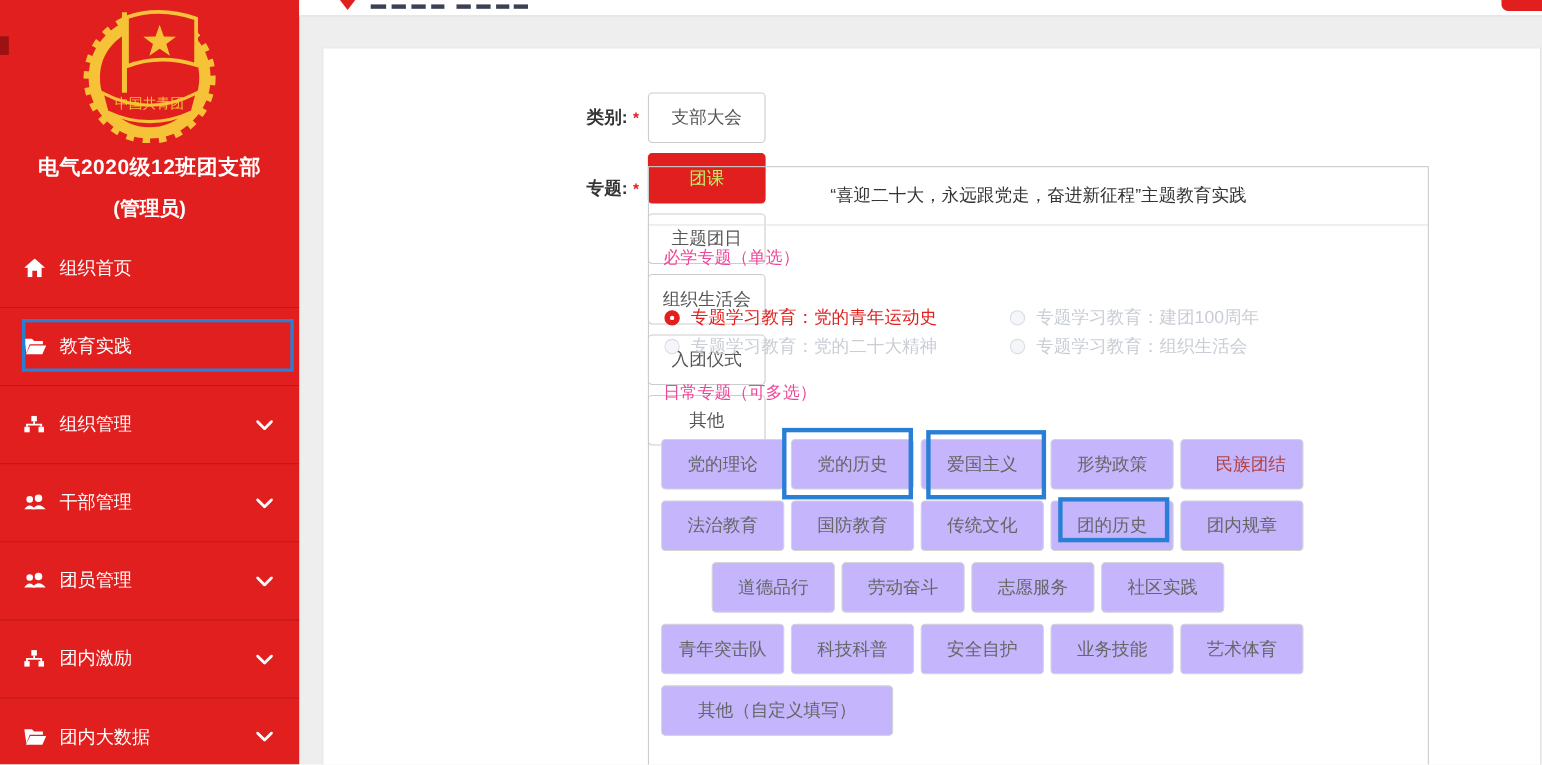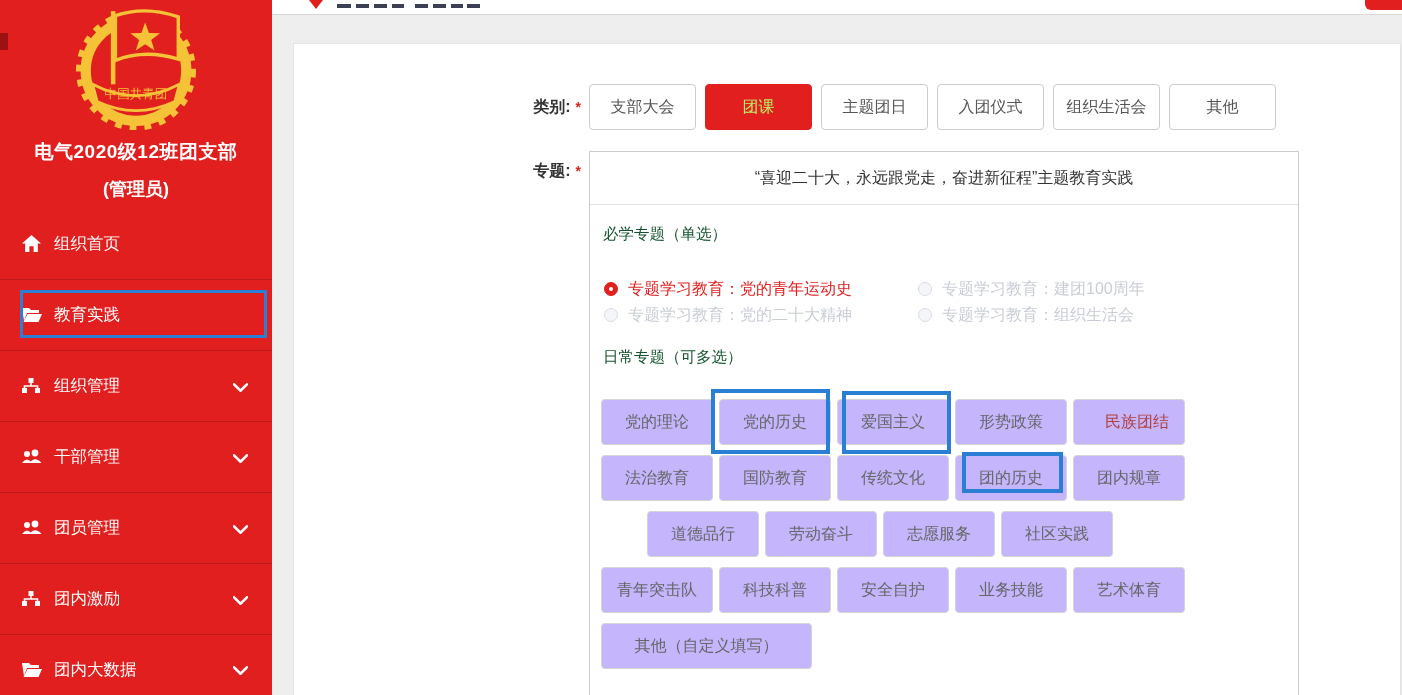--- a/index.html
+++ b/index.html
@@ -26,28 +26,28 @@
   .topbar{position:absolute;left:272px;top:0;width:1130px;height:14px;background:#fff;border-bottom:1px solid #d8d8d8;box-sizing:content-box;}
   .pin{position:absolute;left:37px;top:0;width:0;height:0;border-left:7px solid transparent;border-right:7px solid transparent;border-top:9px solid #e21f1f;}
   .frag{position:absolute;top:4px;height:4px;background:#3c4055;}
   .topbar-btn{position:absolute;right:0;top:0;width:37px;height:10px;background:#e21f1f;border-radius:0 0 0 6px;}
   
   .card{position:absolute;left:293px;top:43px;width:1108px;height:700px;background:#fff;border:1px solid #e3e3e3;box-sizing:border-box;}
   .field-label{position:absolute;left:0;width:287px;text-align:right;font-size:16px;font-weight:bold;color:#333;}
   .lab-cat{top:53px;}
   .lab-topic{top:117px;}
   .req{color:#e21f1f;font-weight:bold;margin-left:5px;font-size:14px;}
-  .cat-row{position:absolute;left:295px;top:40px;display:flex;gap:9px;}
+  .cat-row{position:absolute;left:295px;top:40px;display:flex;gap:9px;flex-direction:column;}
   .cat-btn{width:107px;height:46px;box-sizing:border-box;border:1px solid #ccc;border-radius:4px;
     background:#fff;color:#555;font-size:16px;display:flex;align-items:center;justify-content:center;cursor:pointer;}
   .cat-btn.selected{background:#e21f1f;border-color:#e21f1f;color:#bef264;}
   .topic-box{position:absolute;left:295px;top:107px;width:710px;height:600px;border:1px solid #ccc;box-sizing:border-box;}
   .topic-input{height:52px;border-bottom:1px solid #e2e2e2;display:flex;align-items:center;justify-content:center;
     font-size:16px;color:#333;}
-  .sub-heading{position:absolute;left:13px;font-size:15.5px;color:#14532d;}
+  .sub-heading{position:absolute;left:13px;font-size:15.5px;color:#ec4899;}
   .h-required{top:72px;}
   .h-daily{top:195px;}
   .radio-row{position:absolute;left:14px;height:26px;display:flex;align-items:center;}
   .r1{top:124px;}
   .r2{top:150px;}
   .radio-opt{display:flex;align-items:center;font-size:16px;color:#c9cdd6;cursor:pointer;}
   .rdot{width:14px;height:14px;border-radius:50%;border:1px solid #d8dce4;background:#f4f6f9;box-sizing:border-box;
     margin-right:10px;flex:0 0 auto;display:flex;align-items:center;justify-content:center;}
   .radio-opt.selected{color:#e21f1f;}
   .radio-opt.selected .rdot{background:#e21f1f;border-color:#e21f1f;}
@@ -200,22 +200,22 @@
 
 <div class="card">
 
   <div class="field-label lab-cat">
     <span>类别:</span><span class="req">*</span>
   </div>
   <div class="cat-row">
     <div class="cat-btn">支部大会</div>
     <div class="cat-btn selected">团课</div>
     <div class="cat-btn">主题团日</div>
+    <div class="cat-btn">组织生活会</div>
     <div class="cat-btn">入团仪式</div>
-    <div class="cat-btn">组织生活会</div>
     <div class="cat-btn">其他</div>
   </div>
 
   <div class="field-label lab-topic">
     <span>专题:</span><span class="req">*</span>
   </div>
 
   <div class="topic-box">
     <div class="topic-input">“喜迎二十大，永远跟党走，奋进新征程”主题教育实践</div>
 

